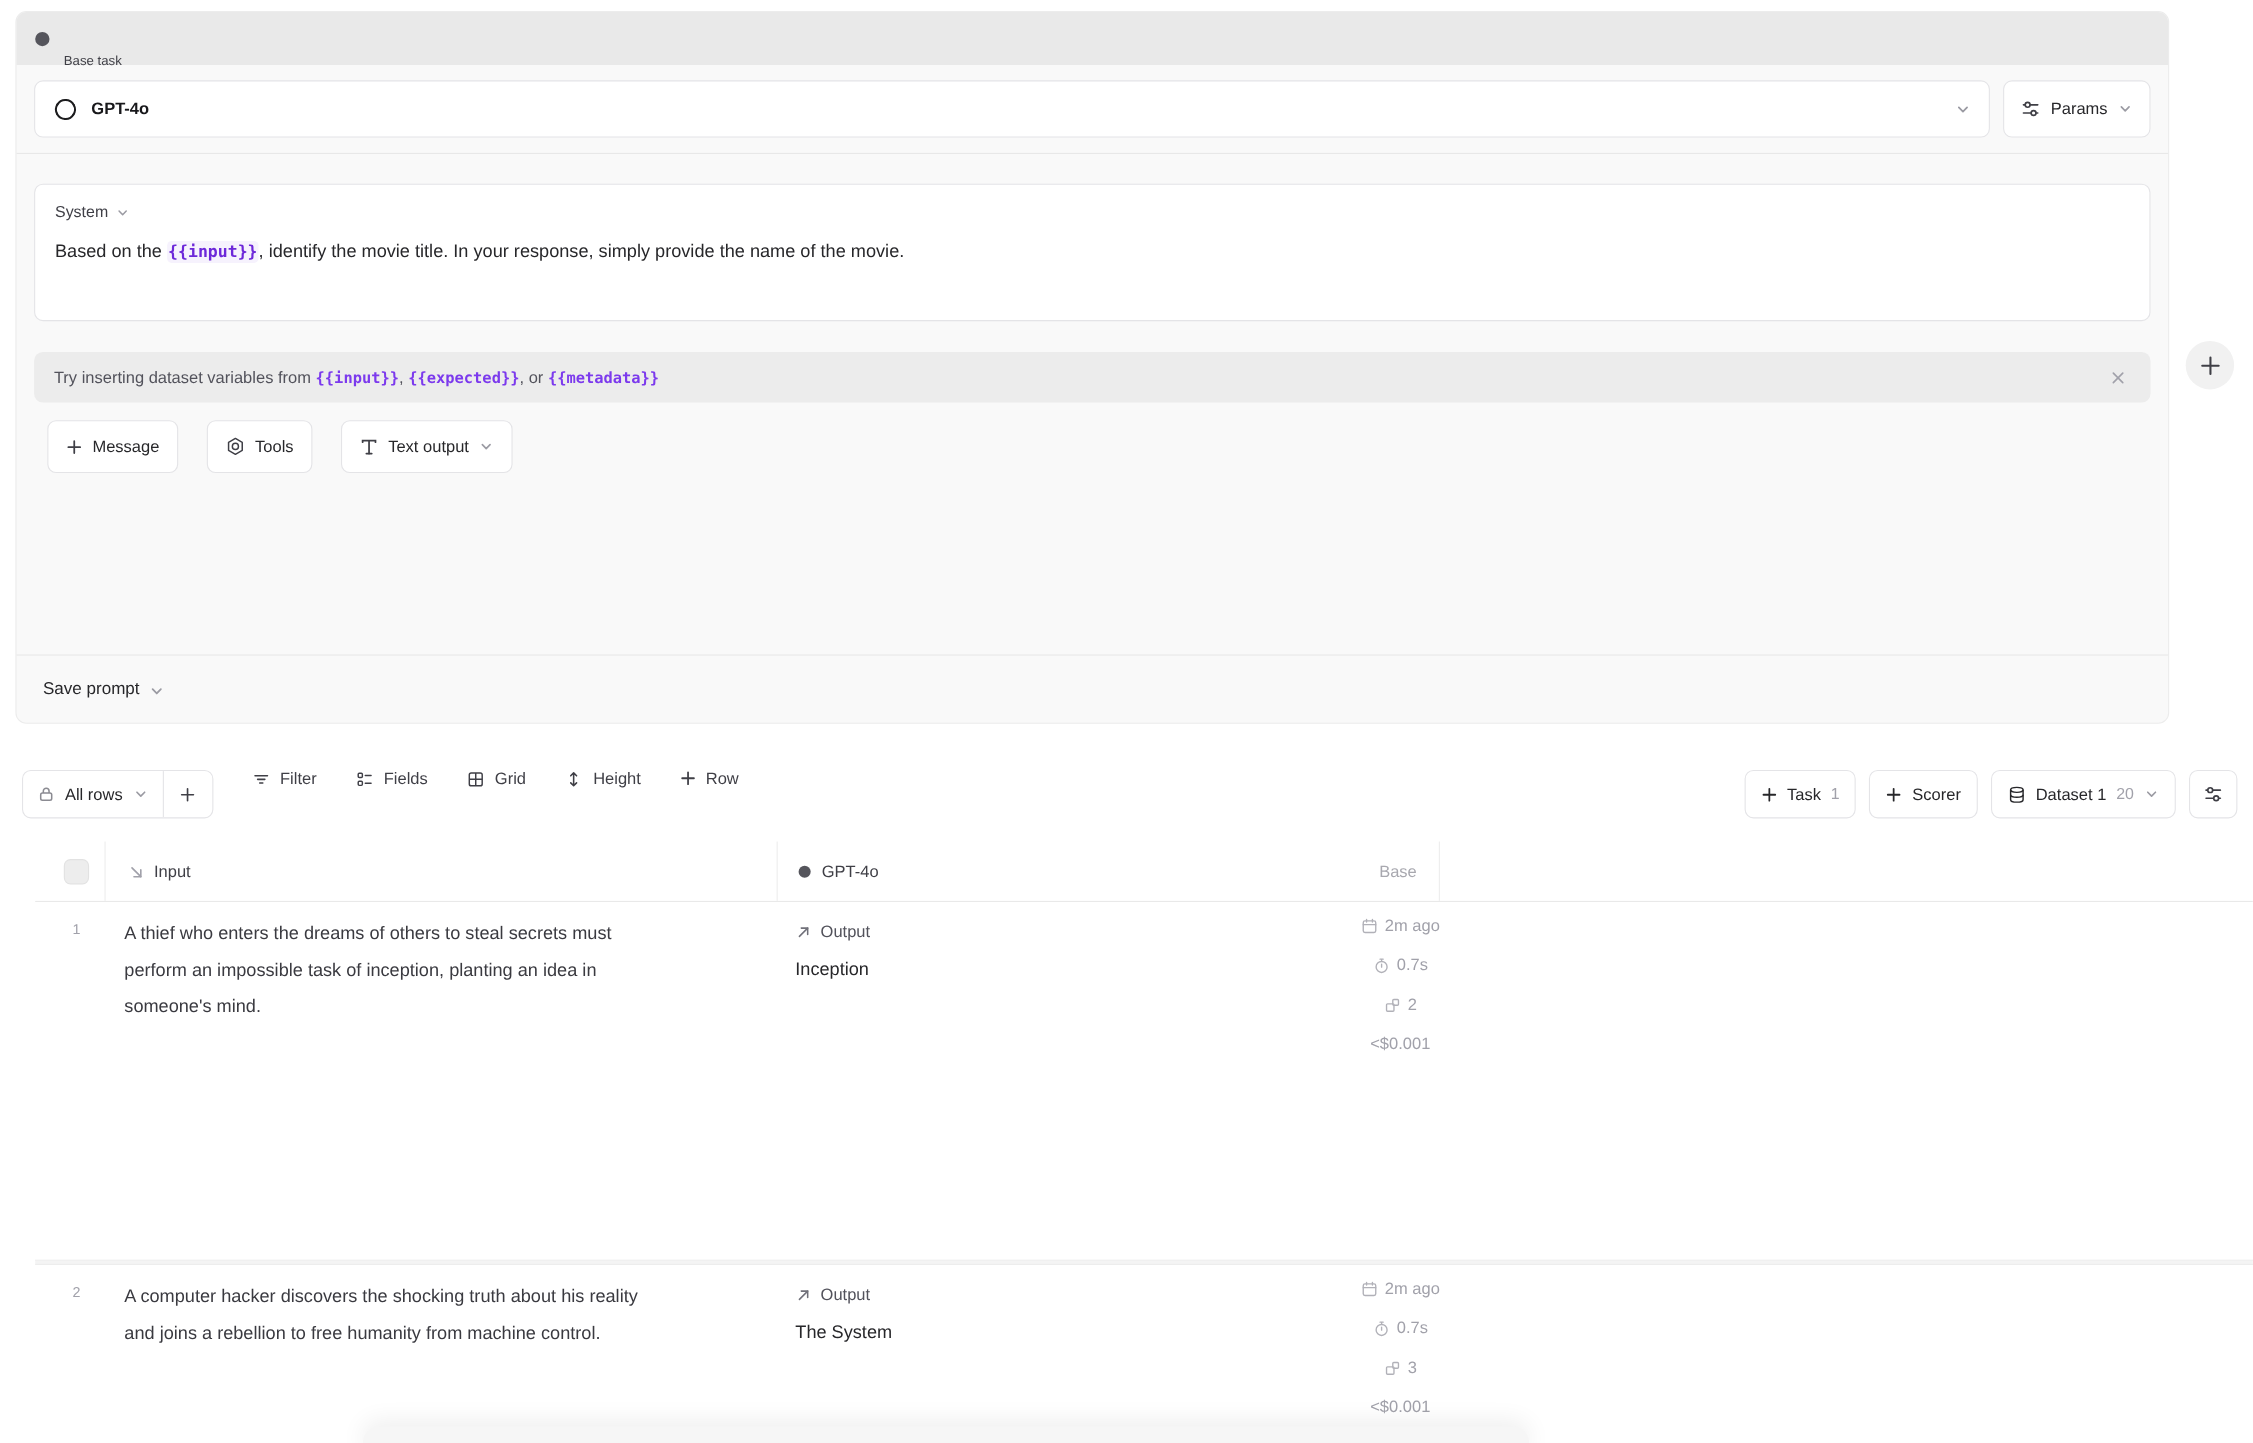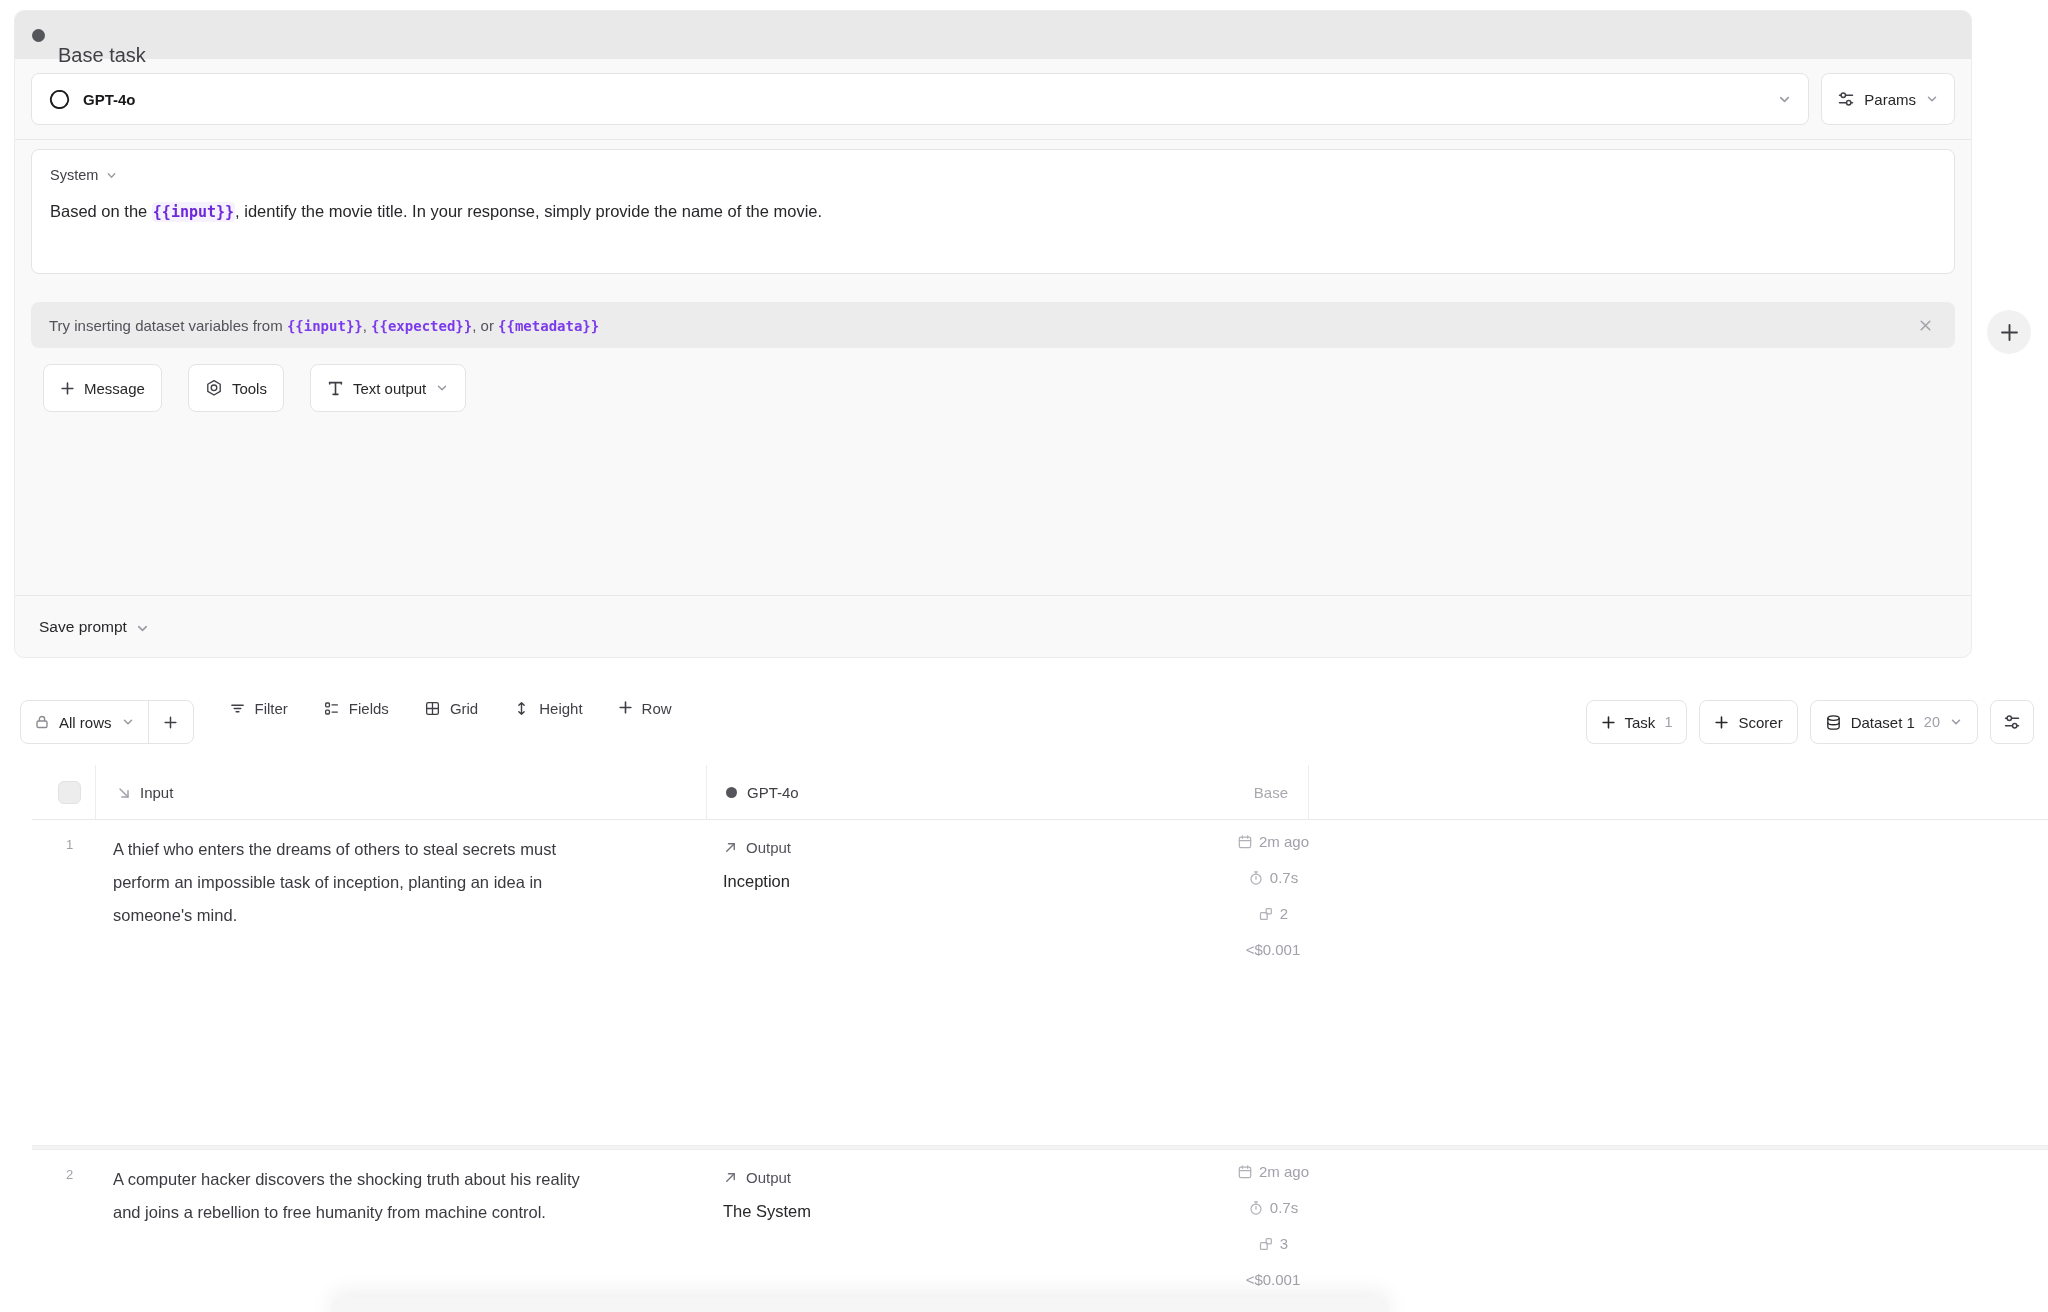--- a/index.html
+++ b/index.html
@@ -14,39 +14,39 @@
   
   .panel {
     position:absolute; left:14px; top:10px; width:1958px; height:648px;
     background:#f9f9f9; border:1px solid #ececec; border-radius:10px;
   }
   .task-header {
     height:48px; background:#e9e9e9; border-radius:9px 9px 0 0;
     display:flex; align-items:center; padding:0 17px; gap:13px;
   }
   .task-dot { width:13px; height:13px; border-radius:50%; background:#55555c; flex:0 0 auto; }
-  .task-title { font-size:20px; color:#3f3f46;margin-top:40px; }
+  .task-title { font-size:12px; color:#3f3f46;margin-top:40px; }
 
   .model-row { display:flex; gap:12px; padding:14px 16px 0; }
   .model-select {
     flex:1; height:52px; background:#fff; border:1px solid #e4e4e7; border-radius:8px;
     display:flex; align-items:center; gap:12px; padding:0 16px; cursor:pointer;
   }
   .model-name { font-size:15px; font-weight:600; color:#18181b; }
   .spacer { flex:1; }
   .chev { color:#9b9ba3; }
   .params-btn {
     height:52px; background:#fff; border:1px solid #e4e4e7; border-radius:8px;
     display:flex; align-items:center; gap:9px; padding:0 15px; cursor:pointer;
     font-size:15px; font-weight:500; color:#27272a;
   }
   .model-divider { height:1px; background:#e8e8e8; margin-top:14px; }
 
   .prompt-card {
-    margin:9px 16px 0; background:#fff; border:1px solid #e4e4e7; border-radius:8px;
+    margin:27px 16px 0; background:#fff; border:1px solid #e4e4e7; border-radius:8px;
     height:125px; padding:17px 18px;
   }
   .role-row { display:flex; align-items:center; gap:7px; cursor:pointer; width:max-content; }
   .role-label { font-size:14.5px; font-weight:500; color:#3f3f46; }
   .prompt-line { margin-top:17px; font-size:16.5px; color:#27272a; line-height:1.4; }
   .var-token {
     font-family:"DejaVu Sans Mono",monospace; font-weight:bold; color:#6d28d9;
     font-size:15px; background:rgba(109,40,217,0.06); border-radius:4px; padding:1px 1px;
   }
   .hint-bar {

